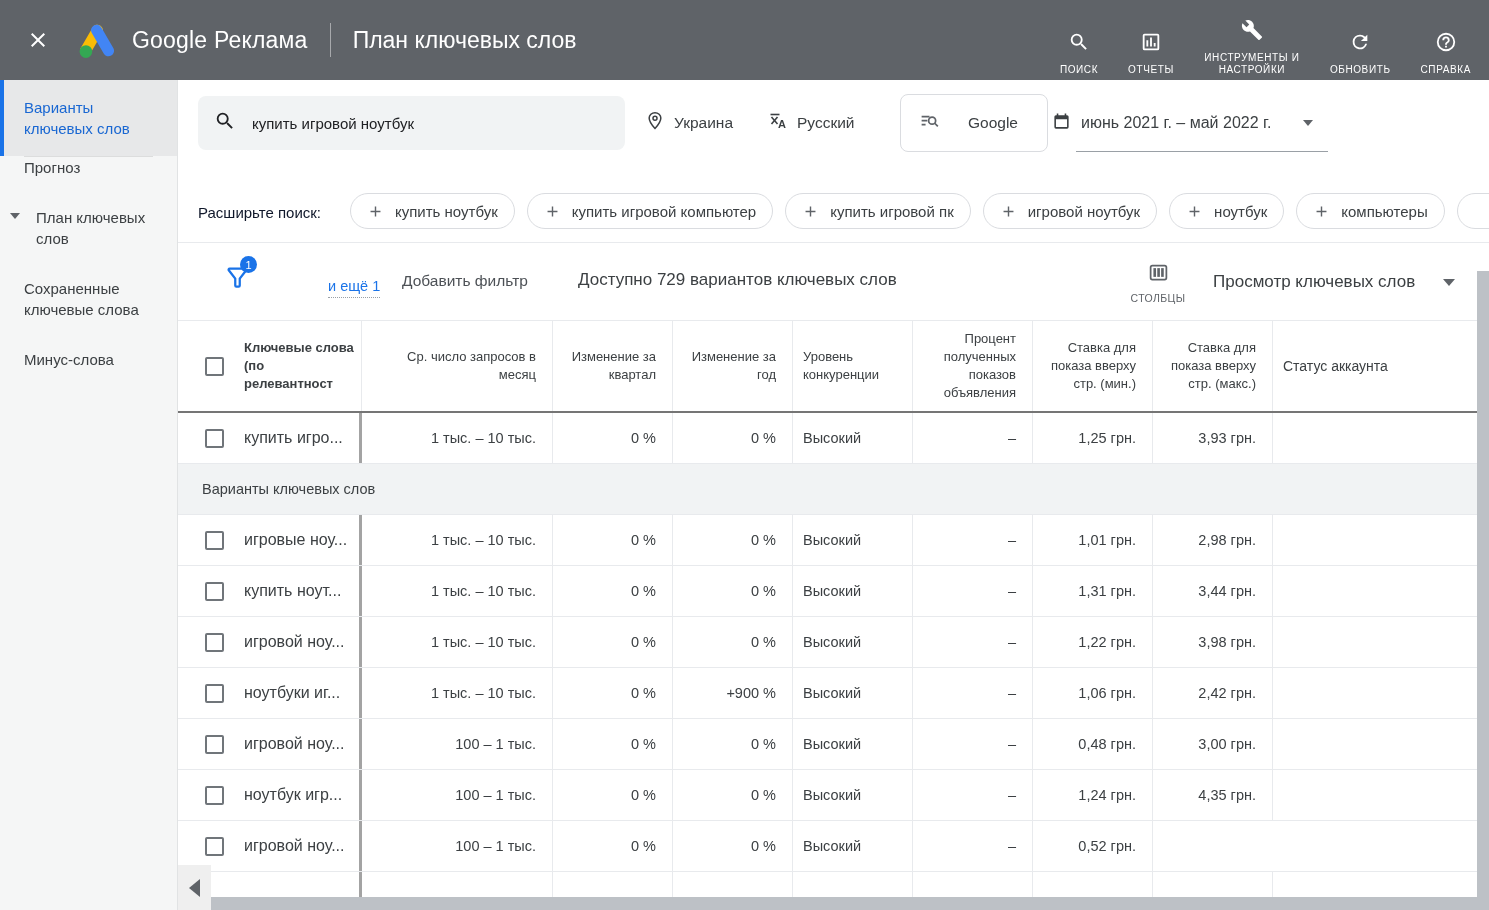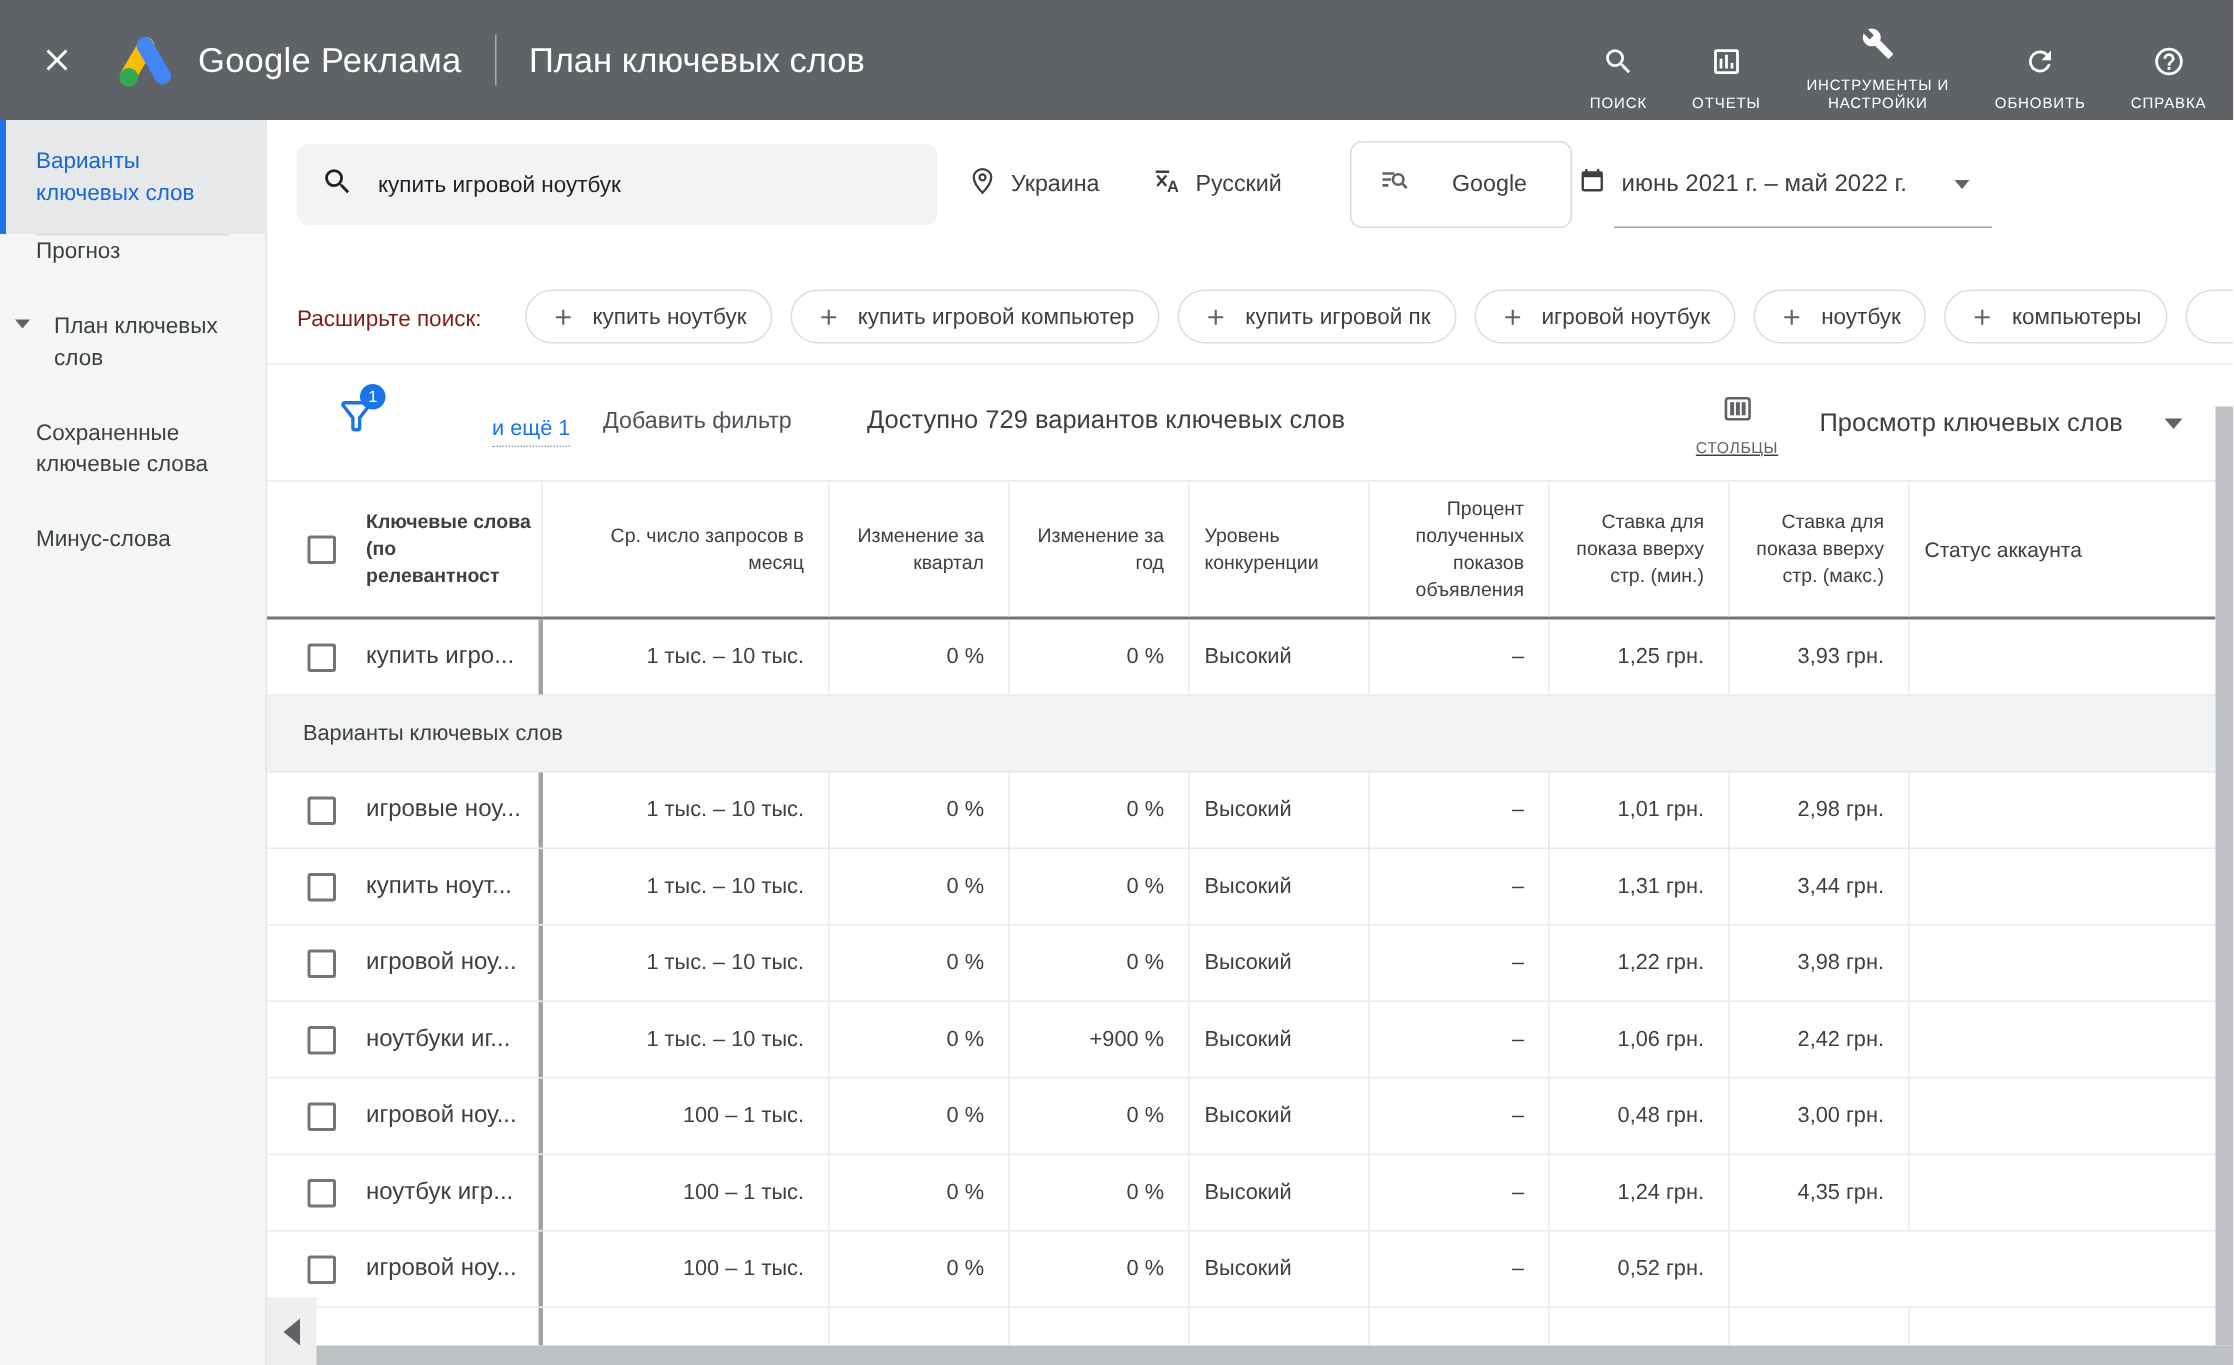--- a/index.html
+++ b/index.html
@@ -54,42 +54,42 @@
                padding-left:18px;font-size:15.5px;color:#3c4043;cursor:pointer;background:#fff;}
   .network-btn svg{width:21px;height:21px;}
 
   .date-picker{position:absolute;left:874px;top:16px;height:54px;display:flex;align-items:center;gap:10px;
                font-size:16px;color:#3c4043;cursor:pointer;white-space:nowrap;}
   .date-picker svg{width:19px;height:19px;}
   .date-caret{width:0;height:0;border-left:5px solid transparent;border-right:5px solid transparent;
               border-top:6px solid #5f6368;margin-left:22px;}
   .date-underline{position:absolute;left:898px;top:71px;width:252px;height:1px;background:#9aa0a6;}
 
-  .expand-label{position:absolute;left:20px;top:124px;font-size:15px;color:#7f1d1d;}
+  .expand-label{position:absolute;left:20px;top:124px;font-size:15px;color:#0f172a;}
   .chips{position:absolute;left:172px;top:112px;width:1400px;height:38px;display:flex;gap:12px;align-items:center;}
   .chip{height:36px;border:1px solid #dadce0;border-radius:18px;display:flex;align-items:center;gap:11px;
         padding:0 16px;font-size:15px;color:#3c4043;font-weight:500;white-space:nowrap;cursor:pointer;
         box-sizing:border-box;background:#fff;flex:0 0 auto;}
   .chip svg{width:17px;height:17px;flex:0 0 auto;}
   .chip.partial{width:120px;}
 
   .divider-1{position:absolute;left:0;top:162px;right:0;height:1px;background:#e8eaed;}
 
   
   .funnel{position:absolute;left:46px;top:184px;cursor:pointer;}
   .funnel svg{width:27px;height:27px;}
   .funnel-badge{position:absolute;left:62px;top:176px;width:17px;height:17px;border-radius:50%;
                 background:#1a73e8;color:#fff;font-size:11px;display:flex;align-items:center;
                 justify-content:center;}
   .more-filters{position:absolute;left:150px;top:198px;font-size:14.5px;color:#1a73e8;
                 border-bottom:1px dotted #9aa0a6;padding-bottom:3px;cursor:pointer;}
   .add-filter{position:absolute;left:224px;top:192px;font-size:15.5px;color:#4d5156;cursor:pointer;}
   .results-summary{position:absolute;left:400px;top:190px;font-size:17px;color:#3c4043;}
   .columns-btn{position:absolute;left:948px;top:182px;width:64px;display:flex;flex-direction:column;
-               align-items:center;gap:5px;cursor:pointer;text-decoration:underline;}
+               align-items:center;gap:5px;cursor:pointer;}
   .columns-btn svg{width:21px;height:21px;}
   .columns-btn .lbl{font-size:10.5px;color:#5f6368;letter-spacing:.4px;}
   .view-selector{position:absolute;left:1035px;top:192px;display:flex;align-items:center;gap:28px;
                  font-size:17px;color:#3c4043;cursor:pointer;}
   .view-caret{width:0;height:0;border-left:6px solid transparent;border-right:6px solid transparent;
               border-top:7px solid #5f6368;}
 
   
   .ktable{position:absolute;left:0;top:240px;width:1299px;bottom:13px;overflow:hidden;border-top:1px solid #e8eaed;}
   .grid{display:grid;grid-template-columns:184px 191px 120px 120px 120px 120px 120px 120px 1fr;}

